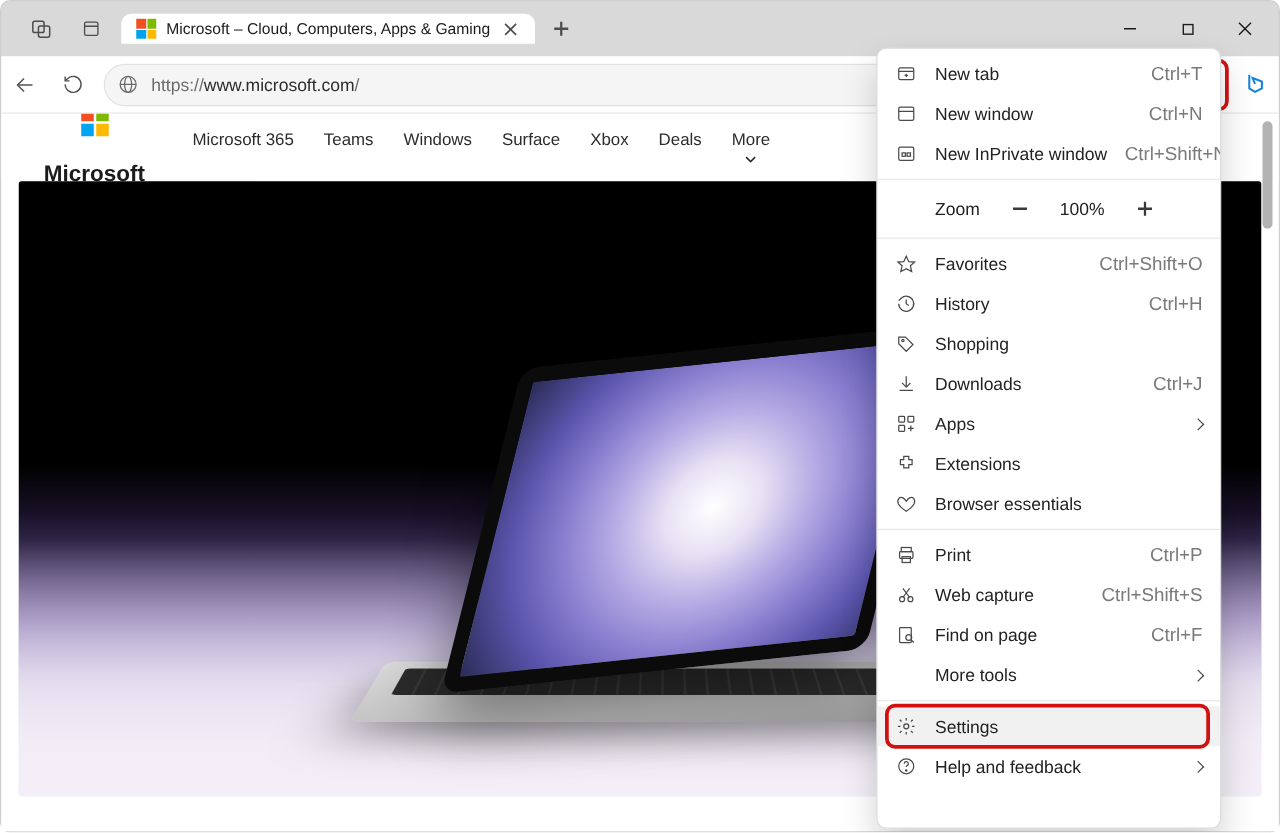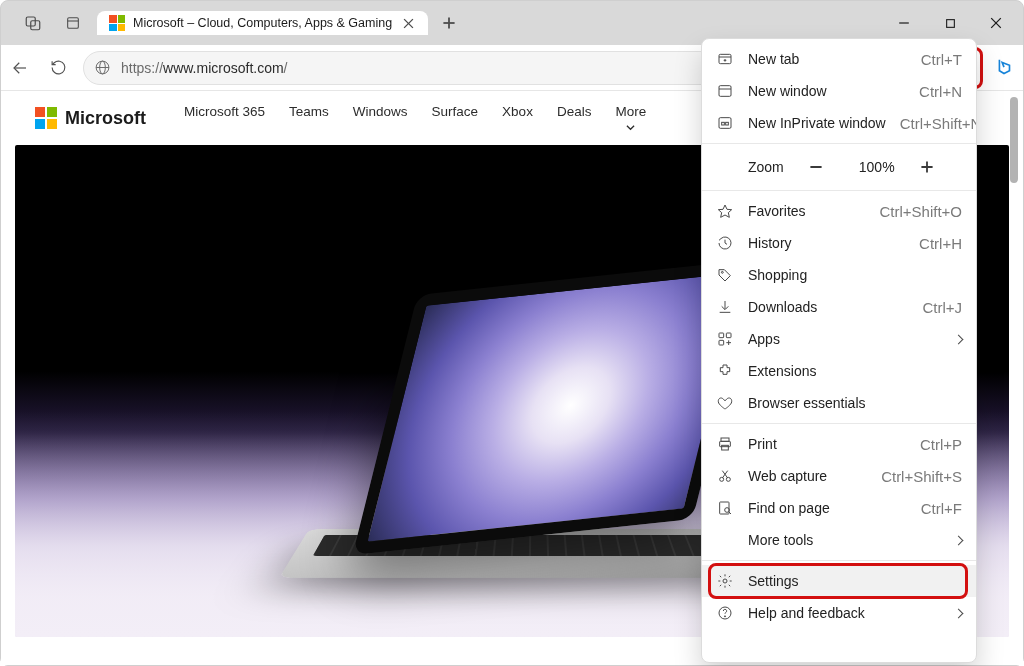--- a/index.html
+++ b/index.html
@@ -54,21 +54,21 @@
   .more-highlight { border:3px solid #d31010; border-radius:8px; padding:1px; }
 
   
   .page {
     flex:1; background:#fff; position:relative; overflow:hidden;
   }
   .site-header {
     height:54px; display:flex; align-items:center; padding:0 34px; gap:26px;
     background:#fff; font-size:14px; color:#1b1b1b;
   }
-  .ms-logo { display:flex; align-items:center; gap:8px; font-weight:600; font-size:18px; }
+  .ms-logo { display:flex; align-items:center; gap:20px; font-weight:600; font-size:18px;flex-direction:column; }
   .ms-logo .sq { width:22px; height:22px; display:grid; grid-template-columns:1fr 1fr; grid-template-rows:1fr 1fr; gap:2px; }
   .ms-logo .sq span:nth-child(1){background:#F25022;} .ms-logo .sq span:nth-child(2){background:#7FBA00;}
   .ms-logo .sq span:nth-child(3){background:#00A4EF;} .ms-logo .sq span:nth-child(4){background:#FFB900;}
   .site-nav { display:flex; gap:24px; color:#2c2c2c; font-size:13.5px; margin-left:12px; }
   .site-nav .more { display:flex; align-items:center; gap:4px;flex-direction:column; }
 
   .hero {
     position:absolute; left:14px; right:14px; top:54px; bottom:28px;
     background: linear-gradient(to bottom, #000 0%, #000 46%, #23193a 58%, #7d6aa8 72%, #b9abd4 82%, #e7dfef 92%);
     overflow:hidden; border-radius:2px;
@@ -120,21 +120,21 @@
   .mi .cut { color:#7a7a7a; font-size:15px; }
   .mi.sub::after{
     content:''; position:absolute; right:14px; width:6px;height:6px;
     border-right:1.5px solid #4a4a4a; border-bottom:1.5px solid #4a4a4a;
     transform:rotate(-45deg);
   }
   .sep { height:1px; margin:4px 0; background:#e8e8e8; }
   .zoomrow { display:flex; align-items:center; height:38px; padding:0 10px 0 46px; gap:25px; }
   .zoomrow .lbl { flex:1; }
   .zbtn { width:26px;height:26px;display:flex;align-items:center;justify-content:center;color:#3a3a3a; }
-  .zval { width:44px;text-align:center;color:#222; font-size:14px;margin-left:11px; }
+  .zval { width:44px;text-align:center;color:#222; font-size:14px; }
   .zdiv { width:1px;height:22px;background:#e2e2e2;margin:0 4px; }
 
   .mi.hover { background:#f1f1f1; }
   .settings-hl {
     position:absolute; left:6px; right:8px; height:36px;
     border:3px solid #d31010; border-radius:8px; pointer-events:none;
   }
 
   svg { display:block; }
 </style>

